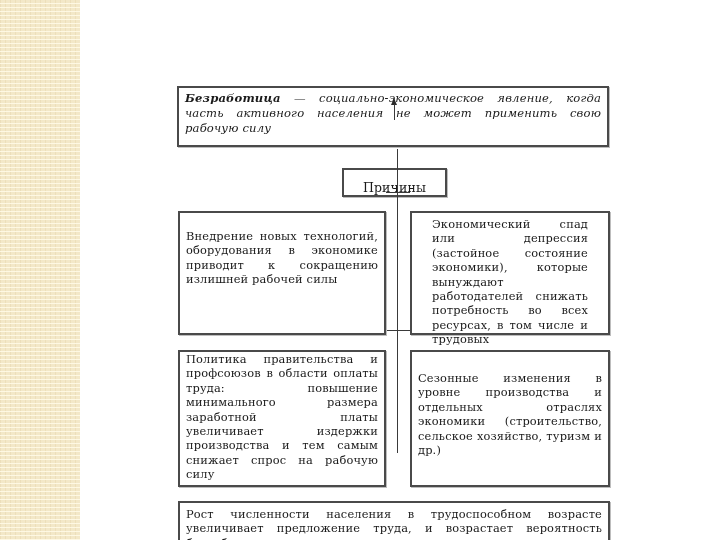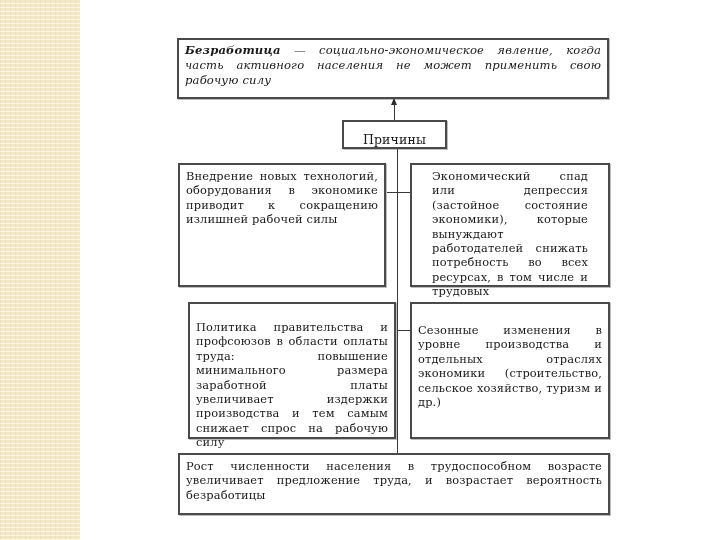--- a/index.html
+++ b/index.html
@@ -18,34 +18,35 @@
   }
   .box {
     position:absolute; box-sizing:border-box;
     border:2px solid #4a4a4a;
     background:#ffffff;
     box-shadow:1px 1px 0 #bdbdbd;
     font-size:11.4px; line-height:14.4px;
     text-align:justify;
     padding:3px 5px 3px 5px;
     letter-spacing:0.15px;
+    margin-top:48px;
   }
   .box-def {
     left:177px; top:38px; width:432px; height:61px;
     font-style:italic; font-size:11.6px; line-height:15px;
     padding:3px 6px;
   }
   .box-def b { font-weight:bold; }
   .box-causes-title {
     left:342px; top:120px; width:105px; height:29px;
     font-size:12.5px; text-align:center; line-height:24px; padding:6px;
   }
-  .c-tl { left:178px; top:163px; width:208px; height:124px; padding:4px 6px; }
+  .c-tl { left:178px; top:163px; width:208px; height:124px; padding:16px 6px; }
   .c-tr { left:410px; top:163px; width:200px; height:124px; padding:4px 20px; }
-  .c-bl { left:188px; top:302px; width:208px; height:137px; padding:16px 6px; }
+  .c-bl { left:178px; top:302px; width:208px; height:137px; padding:0 6px; }
   .c-br { left:410px; top:302px; width:200px; height:137px; padding:19px 6px; }
   .box-bottom { left:178px; top:453px; width:432px; height:62px; padding:4px 6px; }
   .line { position:absolute; background:#3a3a3a; }
   .vline-main { left:397px; top:149px; width:1px; height:304px; }
   .vline-top { left:394px; top:104px; width:1px; height:16px; }
   .arrow-up {
     position:absolute; left:391px; top:98px; width:0; height:0;
     border-left:3.5px solid transparent; border-right:3.5px solid transparent;
     border-bottom:7px solid #2a2a2a;
   }

